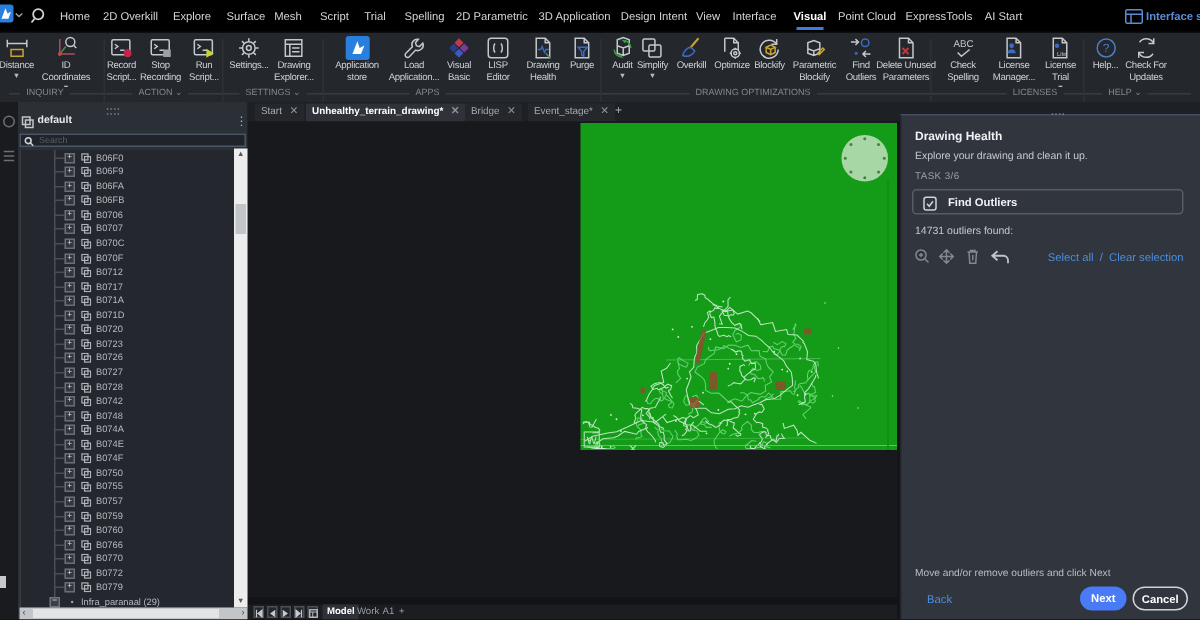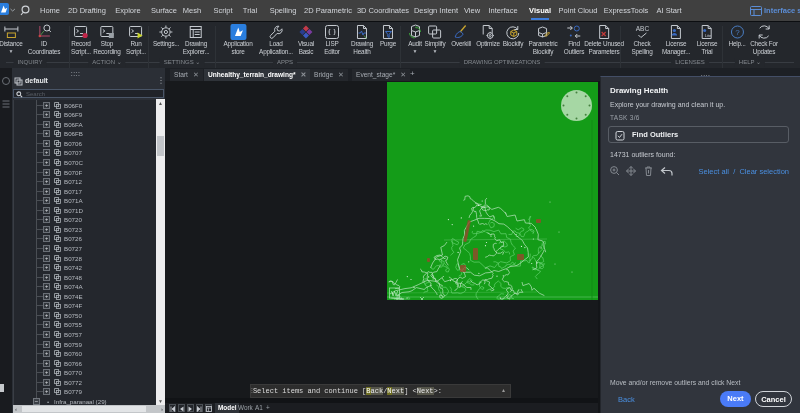--- a/index.html
+++ b/index.html
@@ -1,19 +1,19 @@
 <!DOCTYPE html>
 <html><head><meta charset="utf-8">
 <style>
 *{margin:0;padding:0;box-sizing:border-box}
 html,body{width:800px;height:413px;overflow:hidden;background:#131518;font-family:"Liberation Sans",sans-serif}
 .abs{position:absolute}
 #root{position:relative;width:800px;height:413px;background:#131518;color:#d4d7db}
 
-#menubar{position:absolute;left:0;top:0;width:800px;height:22px;background:#404040;border-bottom:1px solid #0c0e11}
+#menubar{position:absolute;left:0;top:0;width:800px;height:22px;background:#000000;border-bottom:1px solid #0c0e11}
 .mitem{position:absolute;top:0;height:22px;line-height:22px;font-size:7.5px;color:#d2d5da;transform:translateX(-50%);white-space:nowrap}
 .mactive{color:#fff;font-weight:bold}
 .mactive:after{content:"";position:absolute;left:2px;right:2px;bottom:2px;height:2px;background:#3d7ddc}
 
 #ribbon{position:absolute;left:0;top:22px;width:800px;height:46px;background:#24272c}
 .ritem{position:absolute;top:0;transform:translateX(-50%);text-align:center;color:#ccd0d5}
 .ricon{height:16px;margin-top:2px;display:flex;align-items:center;justify-content:center}
 .rlabel{font-size:6.4px;letter-spacing:-0.2px;line-height:8px;white-space:pre;color:#ccd0d5}
 .rdrop{font-size:5px;color:#b8bcc2;line-height:5px;margin-top:1px}
 .rsep{position:absolute;top:4px;width:1px;height:52px;background:#2e3237}
@@ -55,29 +55,29 @@
 
 <div id="menubar">
   <svg class="abs" style="left:0;top:0" width="36" height="22" viewBox="0 0 36 22">
     <rect x="-2" y="3" width="11" height="12" rx="2" fill="#2a7ede"></rect>
     <path d="M1 12.5 L3.6 5.5 L5 9 L7.3 7.8 L5.6 12.5 Z" fill="#fff"></path>
     <path d="M10.5 9 l2.2 2 l2.2-2" stroke="#9aa0a6" stroke-width="1" fill="none"></path>
     <circle cx="25.5" cy="9.5" r="3.4" stroke="#cfd3d8" stroke-width="1.2" fill="none"></circle>
     <path d="M23 12.5 l-2 2.5" stroke="#cfd3d8" stroke-width="1.2"></path>
   </svg>
   <span class="mitem" style="left:50px">Home</span>
-  <span class="mitem" style="left:87px">2D Drafting</span>
+  <span class="mitem" style="left:87px">2D Overkill</span>
   <span class="mitem" style="left:128px">Explore</span>
   <span class="mitem" style="left:164px">Surface</span>
   <span class="mitem" style="left:192px">Mesh</span>
   <span class="mitem" style="left:223px">Script</span>
   <span class="mitem" style="left:250px">Trial</span>
   <span class="mitem" style="left:283px">Spelling</span>
   <span class="mitem" style="left:328px">2D Parametric</span>
-  <span class="mitem" style="left:383px">3D Coordinates</span>
+  <span class="mitem" style="left:383px">3D Application</span>
   <span class="mitem" style="left:436px">Design Intent</span>
   <span class="mitem" style="left:472px">View</span>
   <span class="mitem" style="left:503px">Interface</span>
   <span class="mitem mactive" style="left:540px">Visual</span>
   <span class="mitem" style="left:578px">Point Cloud</span>
   <span class="mitem" style="left:626px">ExpressTools</span>
   <span class="mitem" style="left:669px">AI Start</span>
   <svg class="abs" style="left:750px;top:5px" width="12" height="12" viewBox="0 0 12 12">
     <rect x="0.5" y="1.5" width="11" height="9" rx="1" stroke="#5b8dd6" fill="none"></rect>
     <line x1="0.5" y1="4.5" x2="11.5" y2="4.5" stroke="#5b8dd6"></line>
@@ -519,21 +519,20 @@
         <circle cx="180.3" cy="32.7" r="1"></circle>
             <circle cx="198.7" cy="32.7" r="1"></circle>
       </g>
       <g stroke="#9fe2a6" fill="none" stroke-width="0.8">
         <rect x="2.5" y="206" width="10" height="10"></rect>
         <path d="M33 215l4 4M37 215l-4 4"></path>
       </g>
       <text x="7.5" y="214" font-size="7" fill="#b8ecbc" text-anchor="middle" font-family="Liberation Sans">W</text>
     </svg>
   </div>
-  <div id="cmdbar"><span style="color:#8a8a8a">⁝</span>Select items and continue [<span class="ckey">B</span><span class="copt">ack</span>/<span class="ckey">N</span><span class="copt">ext</span>] &lt;<span class="copt">Next</span>&gt;:<span style="position:absolute;right:5px;top:0;color:#999;font-size:5px">▲</span></div>
   <div style="position:absolute;left:0;top:317px;width:433px;height:5px;background:#111316"></div>
   <div id="modelbar">
     <span class="mbtn" style="left:4px"><svg width="5" height="6" viewBox="0 0 5 5" style="margin-top:0.5px">
             <path d="M1 0v5M5 0L2 2.5 5 5z" fill="#c6cad0" stroke="#c6cad0" stroke-width="0.8"></path>
           </svg></span>
     <span class="mbtn" style="left:13px"><svg width="5" height="6" viewBox="0 0 5 5" style="margin-top:0.5px">
             <path d="M4.5 0L1 2.5 4.5 5z" fill="#c6cad0"></path>
           </svg></span>
     <span class="mbtn" style="left:22px"><svg width="5" height="6" viewBox="0 0 5 5" style="margin-top:0.5px">
             <path d="M0.5 0L4 2.5 0.5 5z" fill="#c6cad0"></path>

